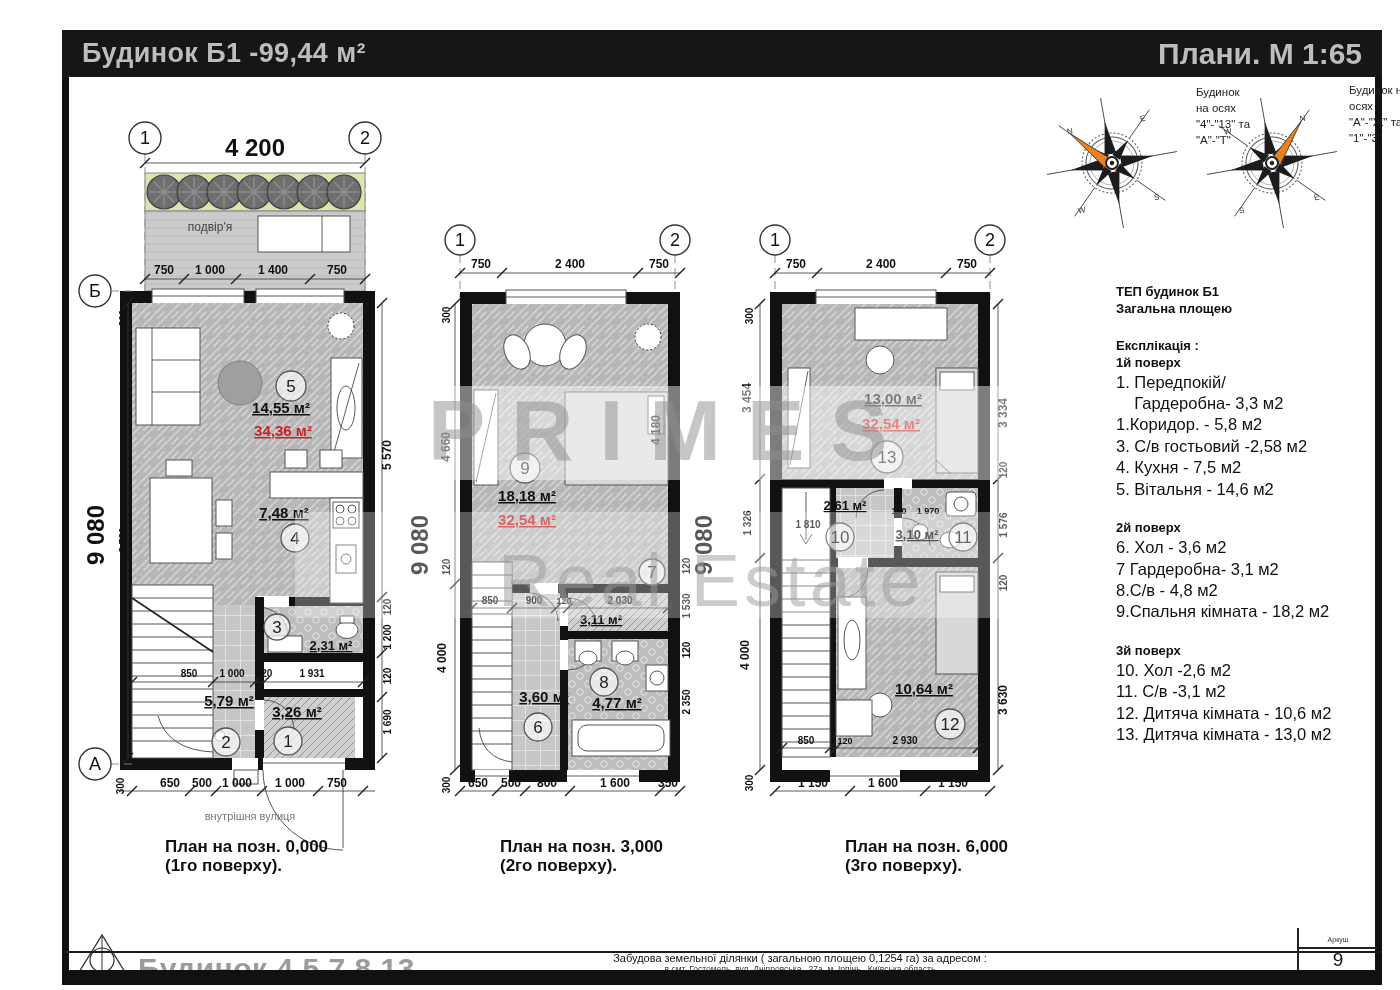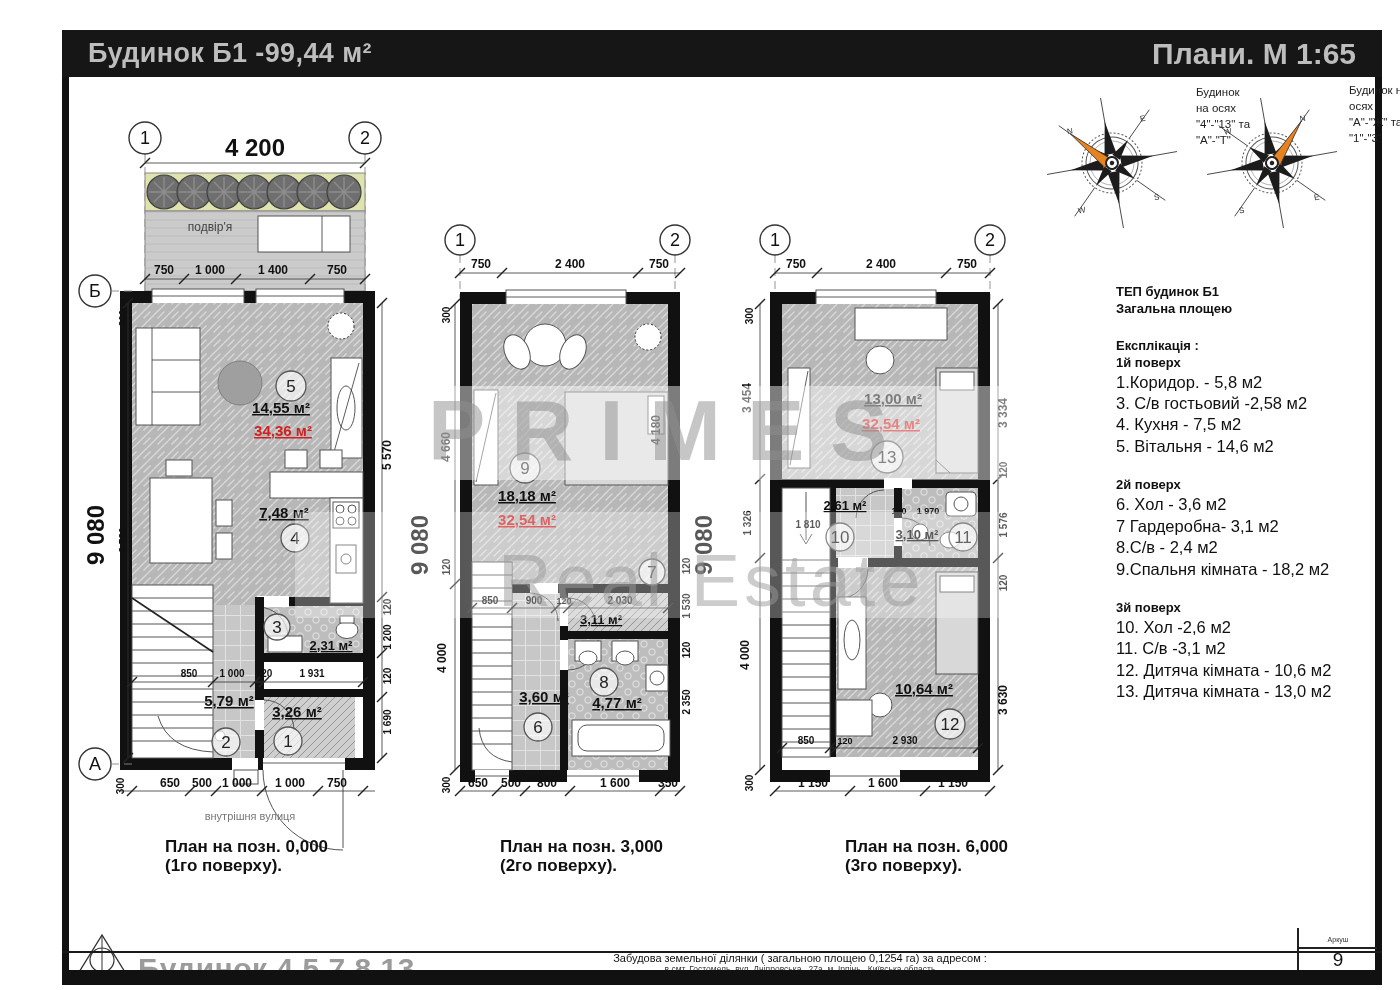--- a/index.html
+++ b/index.html
@@ -3,21 +3,21 @@
 <meta charset="utf-8">
 <style>
   html,body{margin:0;padding:0;background:#e9e9e9;}
   .page{position:relative;width:1400px;height:990px;background:#ffffff;
         font-family:"Liberation Sans",sans-serif;overflow:hidden;}
   
   .frame-l{position:absolute;left:62px;top:30px;width:7px;height:955px;background:#111;}
   .frame-r{position:absolute;left:1375px;top:30px;width:7px;height:955px;background:#111;}
   
   .hdr{position:absolute;left:62px;top:30px;width:1320px;height:47px;background:#161616;
-       display:flex;justify-content:space-between;align-items:center;padding:0 26px;box-sizing:border-box;}
+       display:flex;justify-content:space-between;align-items:center;padding:0 20px;box-sizing:border-box;}
   .hdr-title{font-size:27px;font-weight:bold;color:#bdbdbd;letter-spacing:.4px;}
   .hdr-right{font-size:30px;font-weight:bold;color:#bdbdbd;}
   
   .compass-label{position:absolute;font-size:11.5px;line-height:1.4;color:#222;white-space:pre-line;margin-left:41px;}
   
   .sidebar{position:absolute;left:1116px;top:284px;width:248px;font-size:16.5px;color:#101010;line-height:1.3;}
   .sb-b{font-weight:bold;font-size:13px;}
   .sb-gap{height:20px;}
   .preline{white-space:pre-line;}
   
@@ -599,29 +599,31 @@
 осях
 "А"-"Ж" та
 "1"-"3"</div>
 
   <div class="sidebar">
     <div class="sb-b">ТЕП будинок Б1</div>
     <div class="sb-b">Загальна площею</div>
     <div class="sb-gap"></div>
     <div class="sb-b">Експлікація :</div>
     <div class="sb-b">1й поверх</div>
+    <div class="preline">1. Передпокій/
+&nbsp;&nbsp;&nbsp;&nbsp;Гардеробна- 3,3 м2</div>
     <div>1.Коридор. - 5,8 м2</div>
     <div>3. С/в гостьовий -2,58 м2</div>
     <div>4. Кухня - 7,5 м2</div>
     <div>5. Вітальня - 14,6 м2</div>
     <div class="sb-gap"></div>
     <div class="sb-b">2й поверх</div>
     <div>6. Хол - 3,6 м2</div>
     <div>7 Гардеробна- 3,1 м2</div>
-    <div>8.С/в - 2,4 м2</div>
+    <div>8.С/в - 4,8 м2</div>
     <div>9.Спальня кімната - 18,2 м2</div>
     <div class="sb-gap"></div>
     <div class="sb-b">3й поверх</div>
     <div>10. Хол -2,6 м2</div>
     <div>11. С/в  -3,1 м2</div>
     <div>12. Дитяча кімната - 10,6 м2</div>
     <div>13. Дитяча кімната - 13,0 м2</div>
   </div>
 
   <div class="logo-box">

